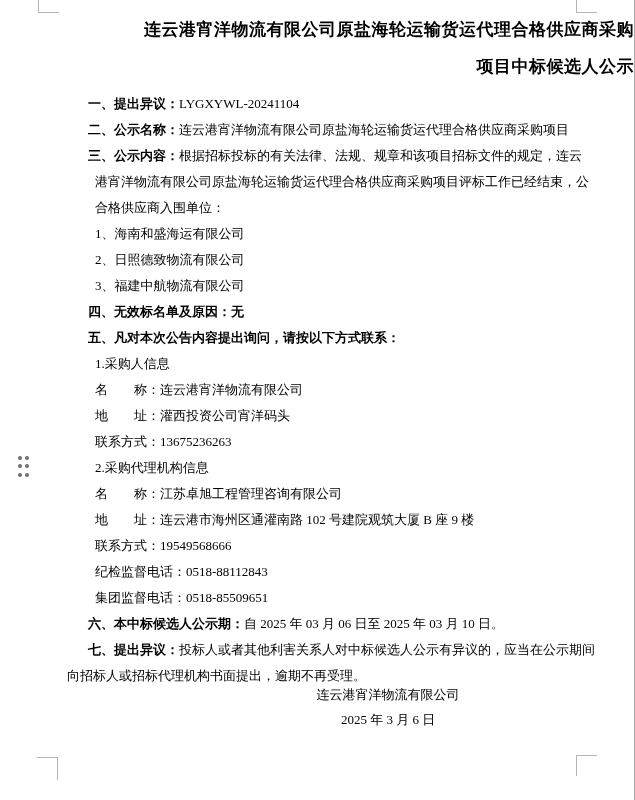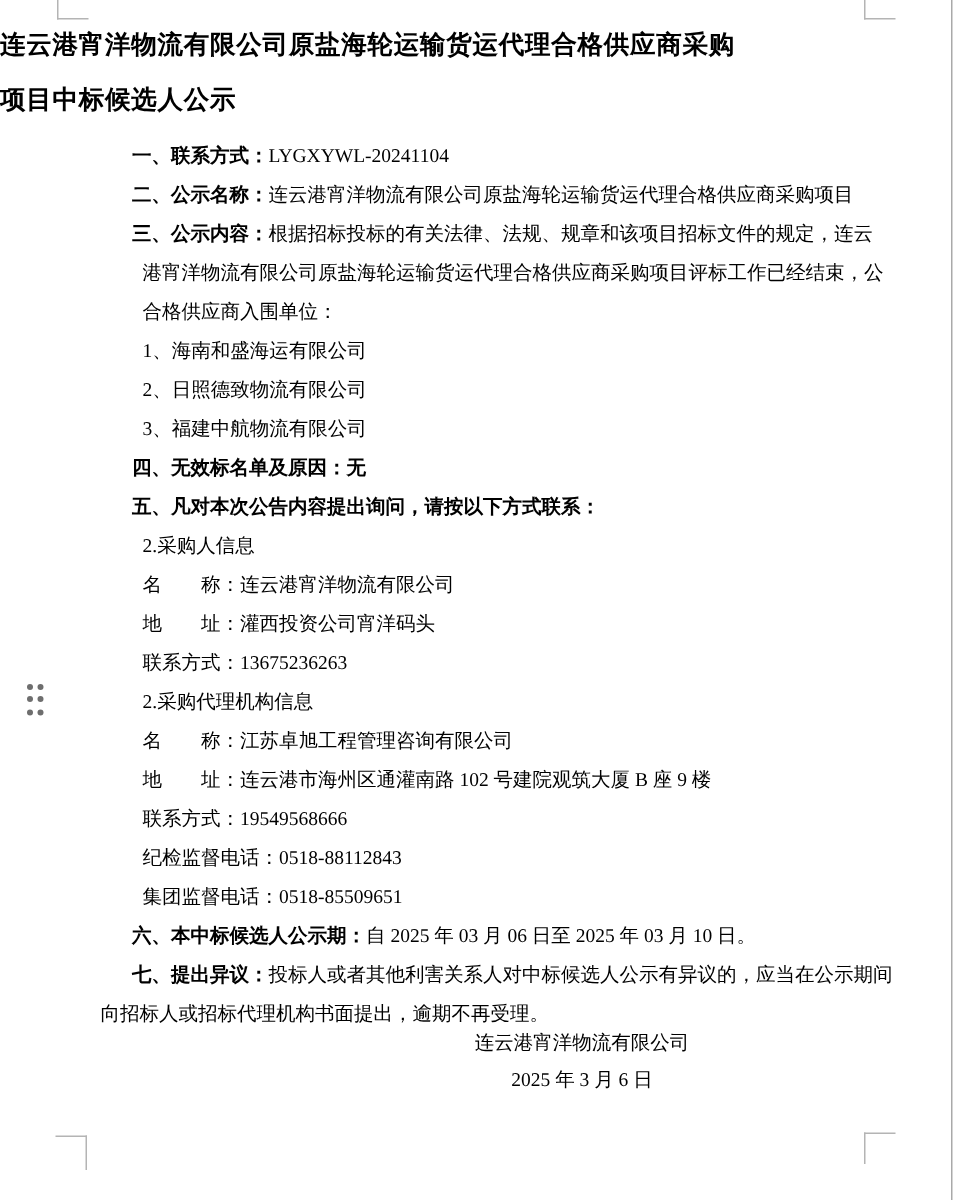--- a/index.html
+++ b/index.html
@@ -22,21 +22,21 @@
   
   .drag-handle{
     position:absolute;left:16px;top:454px;width:15px;height:25px;
     display:grid;grid-template-columns:repeat(2,1fr);grid-template-rows:repeat(3,1fr);
     justify-items:center;align-items:center;cursor:grab;
   }
   .drag-handle .dot{width:4px;height:4px;border-radius:50%;background:#6e6e6e;}
   
   .title{
     padding-top:11px;
-    text-align:left;
+    text-align:right;
     font-family:"Liberation Sans","DejaVu Sans",sans-serif;
     font-weight:700;
     font-size:17px;
     line-height:37px;
     letter-spacing:0.5px;
   }
   
   .doc{
     margin-top:6px;
     padding-left:55px;
@@ -77,31 +77,31 @@
   <span class="dot"></span>
     <span class="dot"></span>
 </div>
 
 <div class="title">
   <div>连云港宵洋物流有限公司原盐海轮运输货运代理合格供应商采购</div>
   <div>项目中标候选人公示</div>
 </div>
 
 <div class="doc">
-  <div class="line ind-h"><b>一、联系方式：</b><span>LYGXYWL-20241104</span></div>
+  <div class="line ind-h"><b>一、提出异议：</b><span>LYGXYWL-20241104</span></div>
   <div class="line ind-h"><b>二、公示名称：</b><span>连云港宵洋物流有限公司原盐海轮运输货运代理合格供应商采购项目</span></div>
   <div class="line ind-h"><b>三、公示内容：</b><span>根据招标投标的有关法律、法规、规章和该项目招标文件的规定，连云</span></div>
   <div class="line ind-body"><b></b><span>港宵洋物流有限公司原盐海轮运输货运代理合格供应商采购项目评标工作已经结束，公</span></div>
   <div class="line ind-body"><b></b><span>合格供应商入围单位：</span></div>
   <div class="line ind-body"><b></b><span>1、海南和盛海运有限公司</span></div>
   <div class="line ind-body"><b></b><span>2、日照德致物流有限公司</span></div>
   <div class="line ind-body"><b></b><span>3、福建中航物流有限公司</span></div>
   <div class="line ind-h"><b>四、无效标名单及原因：无</b><span></span></div>
   <div class="line ind-h"><b>五、凡对本次公告内容提出询问，请按以下方式联系：</b><span></span></div>
-  <div class="line ind-body"><b></b><span>2.采购人信息</span></div>
+  <div class="line ind-body"><b></b><span>1.采购人信息</span></div>
   <div class="line ind-body"><b></b><span>名　　称：连云港宵洋物流有限公司</span></div>
   <div class="line ind-body"><b></b><span>地　　址：灌西投资公司宵洋码头</span></div>
   <div class="line ind-body"><b></b><span>联系方式：13675236263</span></div>
   <div class="line ind-body"><b></b><span>2.采购代理机构信息</span></div>
   <div class="line ind-body"><b></b><span>名　　称：江苏卓旭工程管理咨询有限公司</span></div>
   <div class="line ind-body"><b></b><span>地　　址：连云港市海州区通灌南路 102 号建院观筑大厦 B 座 9 楼</span></div>
   <div class="line ind-body"><b></b><span>联系方式：19549568666</span></div>
   <div class="line ind-body"><b></b><span>纪检监督电话：0518-88112843</span></div>
   <div class="line ind-body"><b></b><span>集团监督电话：0518-85509651</span></div>
   <div class="line ind-h"><b>六、本中标候选人公示期：</b><span>自 2025 年 03 月 06 日至 2025 年 03 月 10 日。</span></div>

